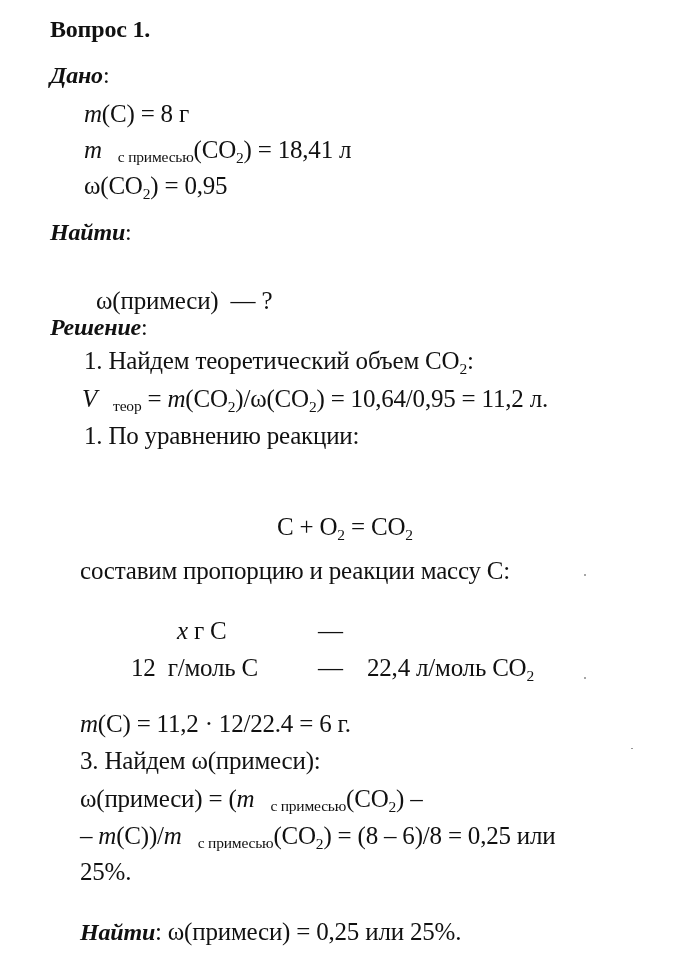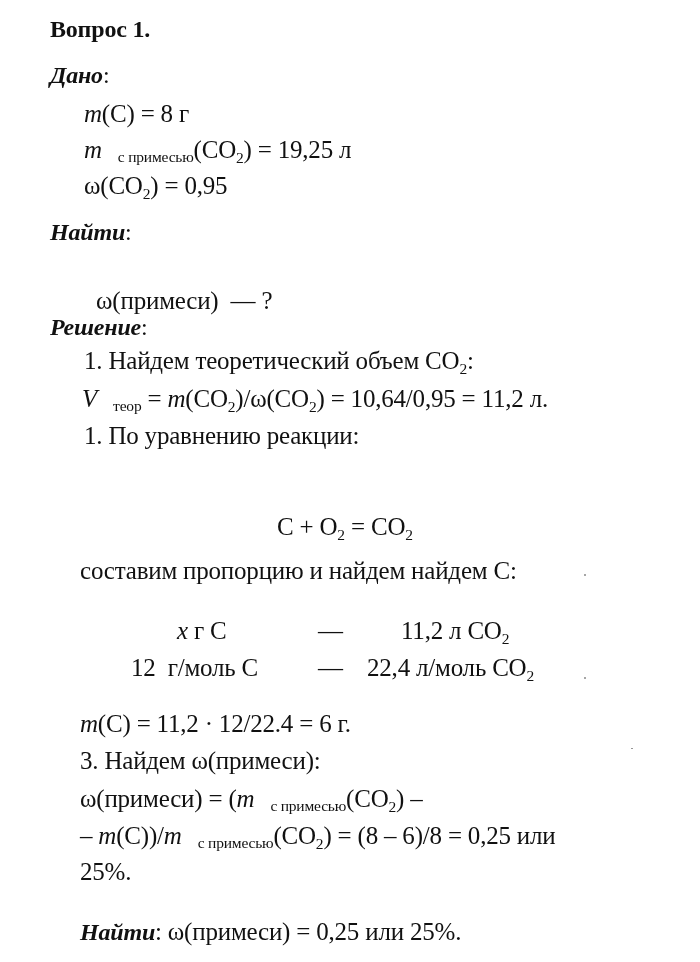--- a/index.html
+++ b/index.html
@@ -31,21 +31,21 @@
 
 <div class="line head" style="left:50px; top:60px;">
   <span>Дано</span><span class="colon">:</span>
 </div>
 
 <div class="line" style="left:84px; top:99px;">
   <i>m</i><span>(C) = 8 г</span>
 </div>
 
 <div class="line" style="left:84px; top:135px;">
-  <i>m</i><span class="lsub">с примесью</span><span>(CO</span><sub>2</sub><span>) = 19,25 л</span>
+  <i>m</i><span class="lsub">с примесью</span><span>(CO</span><sub>2</sub><span>) = 18,41 л</span>
 </div>
 
 <div class="line" style="left:84px; top:171px;">
   <span>ω(CO</span><sub>2</sub><span>) = 0,95</span>
 </div>
 
 <div class="line head" style="left:50px; top:217px;">
   <span>Найти</span><span class="colon">:</span>
 </div>
 
@@ -67,28 +67,27 @@
 
 <div class="line" style="left:84px; top:421px;">
   <span>1. По уравнению реакции:</span>
 </div>
 
 <div class="line" style="left:277px; top:512px;">
   <span>C + O</span><sub>2</sub><span style="white-space:pre;"> = CO</span><sub>2</sub>
 </div>
 
 <div class="line" style="left:80px; top:556px;">
-  <span>составим пропорцию и найдем найдем C:</span>
+  <span>составим пропорцию и реакции массу C:</span>
 </div>
 <div class="speck" style="left:584px; top:574px;"></div>
 
 <div class="line" style="left:0; top:616px; width:628px; height:30px;">
   <span class="cell" style="left:177px;"><i>x</i><span style="white-space:pre;"> г C</span></span>
   <span class="cell" style="left:318px;">—</span>
-  <span class="cell" style="left:401px;"><span>11,2 л CO</span><sub>2</sub></span>
 </div>
 
 <div class="line" style="left:0; top:653px; width:640px; height:30px;">
   <span class="cell" style="left:131px; white-space:pre;">12  г/моль C</span>
   <span class="cell" style="left:318px;">—</span>
   <span class="cell" style="left:367px;"><span>22,4 л/моль CO</span><sub>2</sub></span>
 </div>
 <div class="speck" style="left:584px; top:677px;"></div>
 
 <div class="line" style="left:80px; top:709px;">

